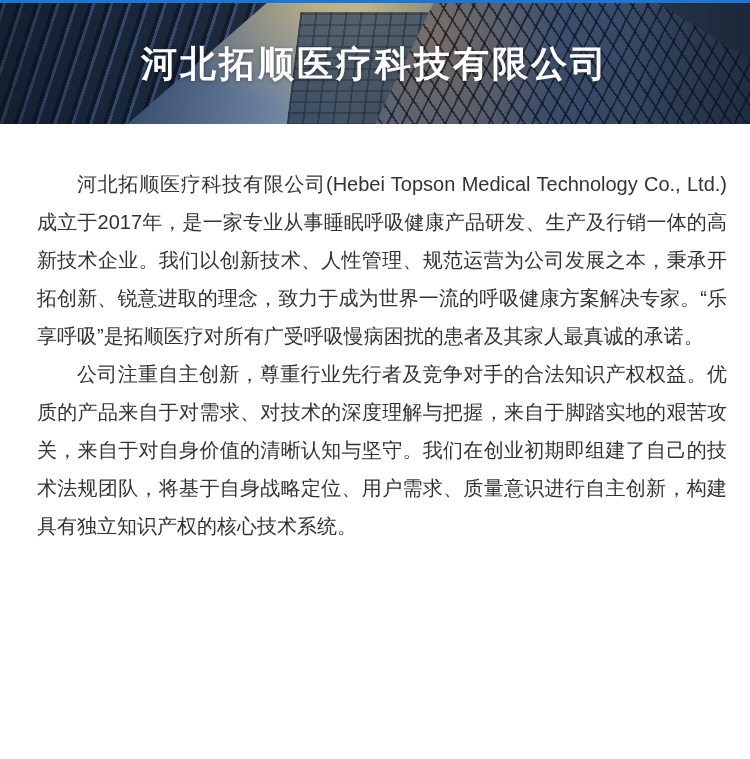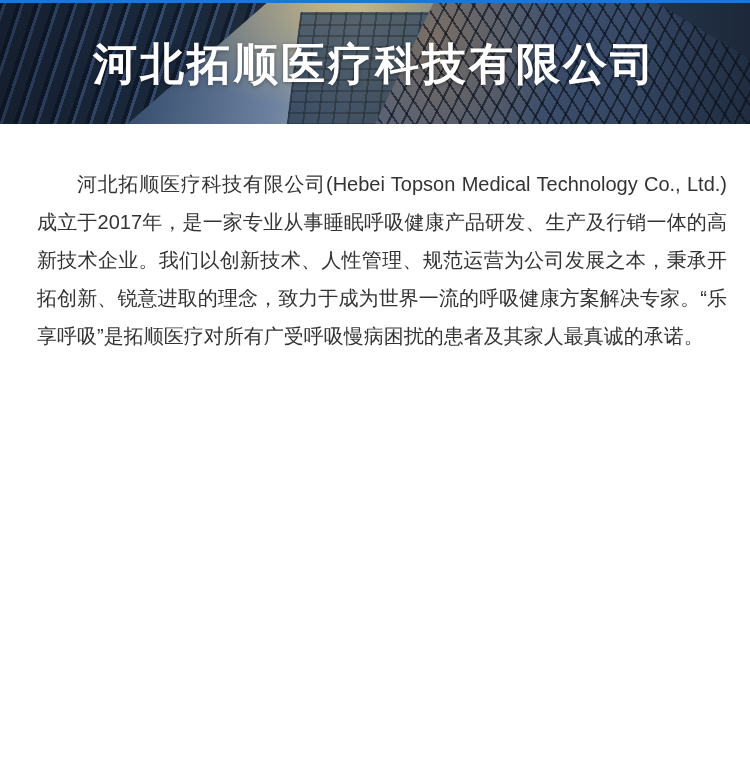--- a/index.html
+++ b/index.html
@@ -79,21 +79,21 @@
     position: absolute; top: 0; left: 0; right: 0;
     height: 3px; z-index: 11;
     background: #1d76d3;
   }
   .banner-title {
     position: relative; z-index: 10;
     margin: 0;
     height: 144px; line-height: 128px;
     text-align: center;
     color: #ffffff;
-    font-size: 44px;
+    font-size: 36px;
     font-weight: bold;
     letter-spacing: 3px;
     text-shadow: 0 1px 4px rgba(0,0,0,0.35);
     white-space: nowrap;
   }
 
   
   .content {
     padding: 41px 23px 16px 37px;
   }
@@ -120,15 +120,16 @@
     <div class="layer beam"></div>
     <div class="layer bldg-right"></div>
     <div class="layer sky-corner"></div>
     <div class="layer vignette"></div>
     <div class="top-strip"></div>
     <h1 class="banner-title">河北拓顺医疗科技有限公司</h1>
   </header>
 
   <main class="content">
     <p class="para">河北拓顺医疗科技有限公司(Hebei Topson Medical Technology Co., Ltd.)成立于2017年，是一家专业从事睡眠呼吸健康产品研发、生产及行销一体的高新技术企业。我们以创新技术、人性管理、规范运营为公司发展之本，秉承开拓创新、锐意进取的理念，致力于成为世界一流的呼吸健康方案解决专家。“乐享呼吸”是拓顺医疗对所有广受呼吸慢病困扰的患者及其家人最真诚的承诺。</p>
+    <p class="para">公司注重自主创新，尊重行业先行者及竞争对手的合法知识产权权益。优质的产品来自于对需求、对技术的深度理解与把握，来自于脚踏实地的艰苦攻关，来自于对自身价值的清晰认知与坚守。我们在创业初期即组建了自己的技术法规团队，将基于自身战略定位、用户需求、质量意识进行自主创新，构建具有独立知识产权的核心技术系统。</p>
   </main>
 
 </div>
 
 </body></html>

